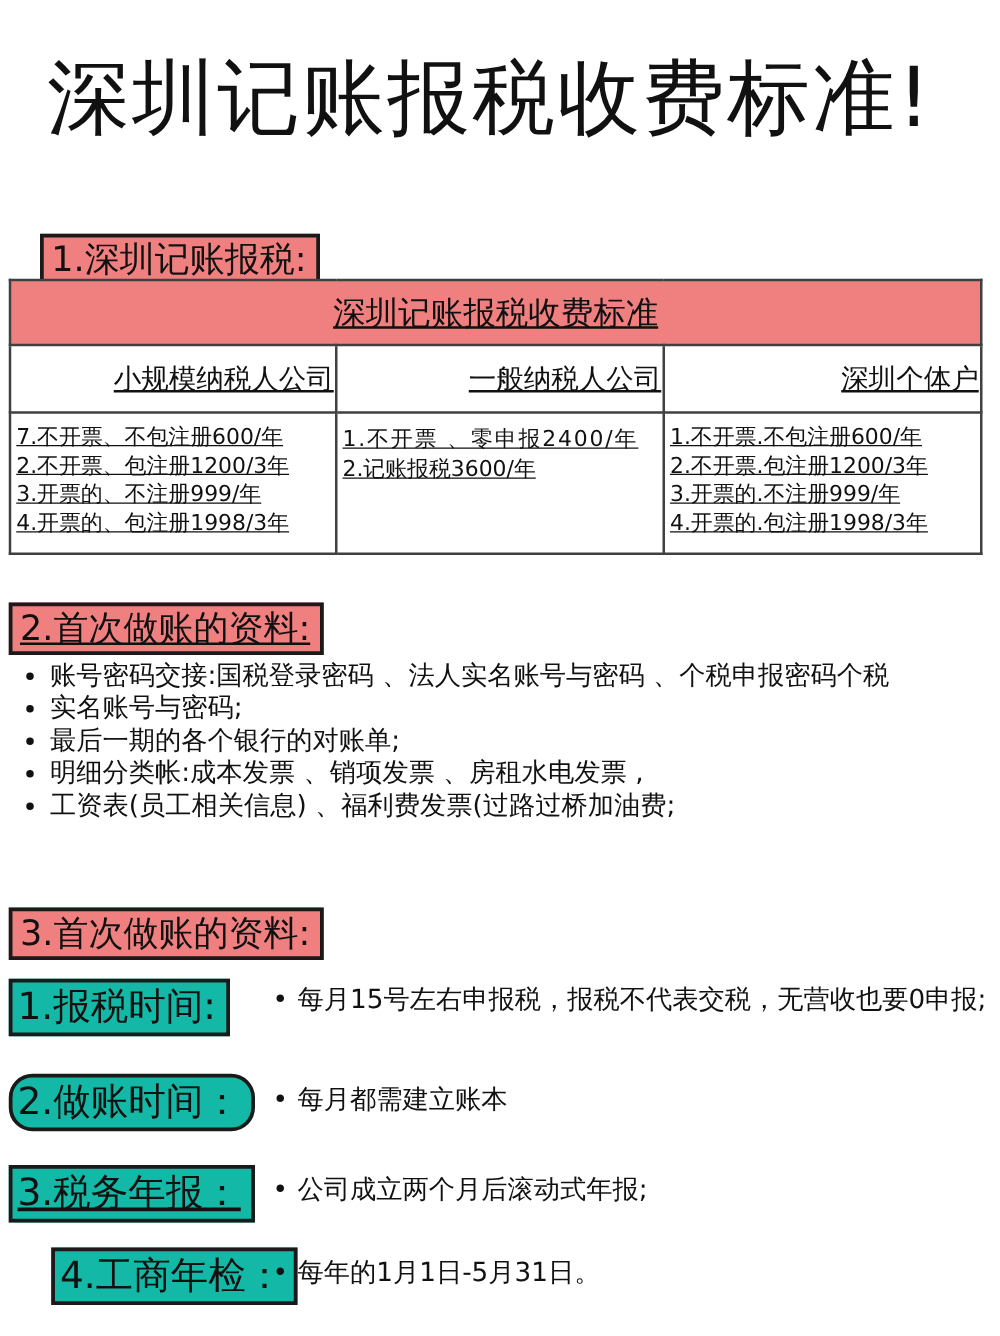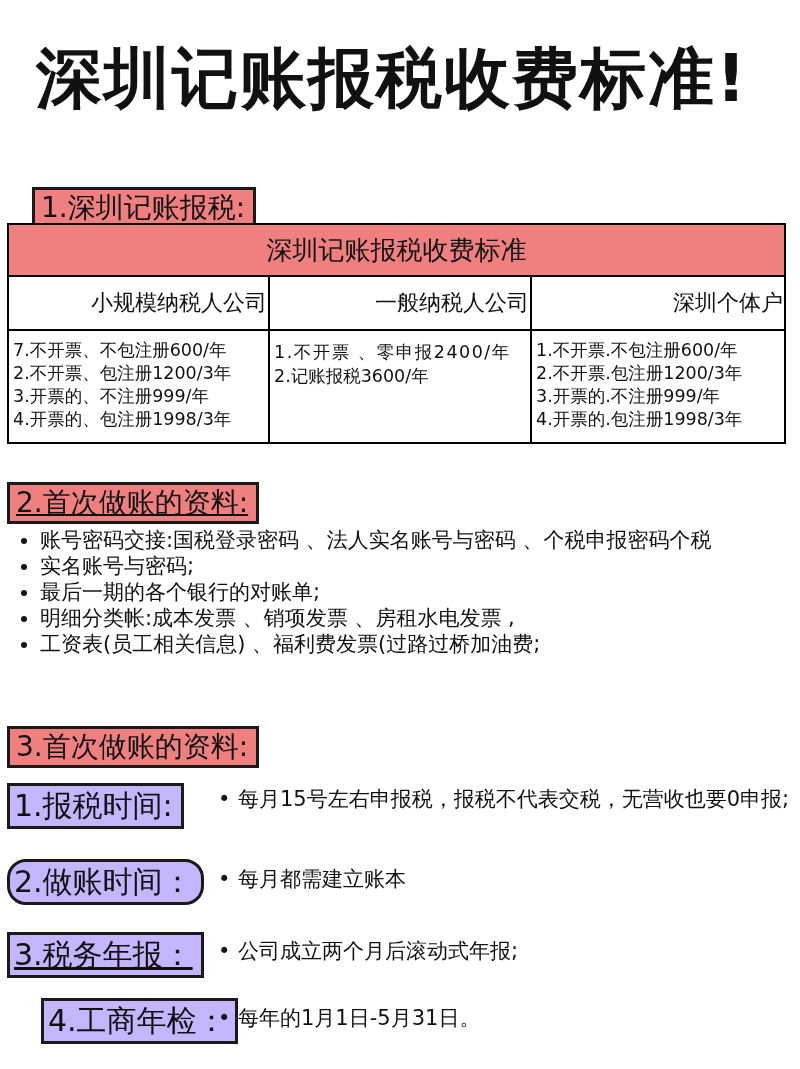--- a/index.html
+++ b/index.html
@@ -1,25 +1,25 @@
 <!DOCTYPE html>
 <html><head>
 <meta charset="utf-8">
 <style>
   html, body { margin:0; padding:0; }
   body { width:800px; height:1069px; background:#ffffff; position:relative; overflow:hidden;
          font-family:"DejaVu Sans", "Liberation Sans", sans-serif; color:#111; }
   .title { position:absolute; left:0; top:34px; width:784px; text-align:center;
-           font-size:66px; font-weight:bold; letter-spacing:2px; line-height:90px; }
+           font-size:66px; font-weight:normal; letter-spacing:2px; line-height:90px; }
   .sec-label { position:absolute; background:#f08080; border:3px solid #1a1a1a;
                font-size:28px; line-height:36px; padding:0 8px 0 6px; white-space:nowrap; }
-  .yel-label { position:absolute; background:#c4b5fd; border:3px solid #1a1a1a;
+  .yel-label { position:absolute; background:#14b8a6; border:3px solid #1a1a1a;
                font-size:30px; line-height:40px; padding:0 8px 0 4px; white-space:nowrap;text-align:right; }
   table.fees { position:absolute; left:7px; top:223px; width:779px; border-collapse:collapse; }
-  table.fees td, table.fees th { border:2px solid #000000; }
+  table.fees td, table.fees th { border:2px solid #404040;text-decoration:underline; }
   .t-title { background:#f08080; height:48px; text-align:center; font-size:26px; font-weight:normal; }
   .t-head { height:50px; text-align:right; font-size:22px; font-weight:normal; }
   .t-cell { vertical-align:top; font-size:17.5px; line-height:23px; padding:8px 3px 6px 4px; height:96px; }
   .t-cell div { white-space:nowrap; }
   .t-cell.wrap div { white-space:normal; }
   ul.bullets { position:absolute; left:14px; top:527px; width:780px; margin:0; padding:0 0 0 26px;
                font-size:21px; line-height:26px; }
   ul.bullets li { margin:0; }
   .time-item { position:absolute; left:218px; font-size:21px; line-height:29px; width:570px;
                padding-left:20px; }

